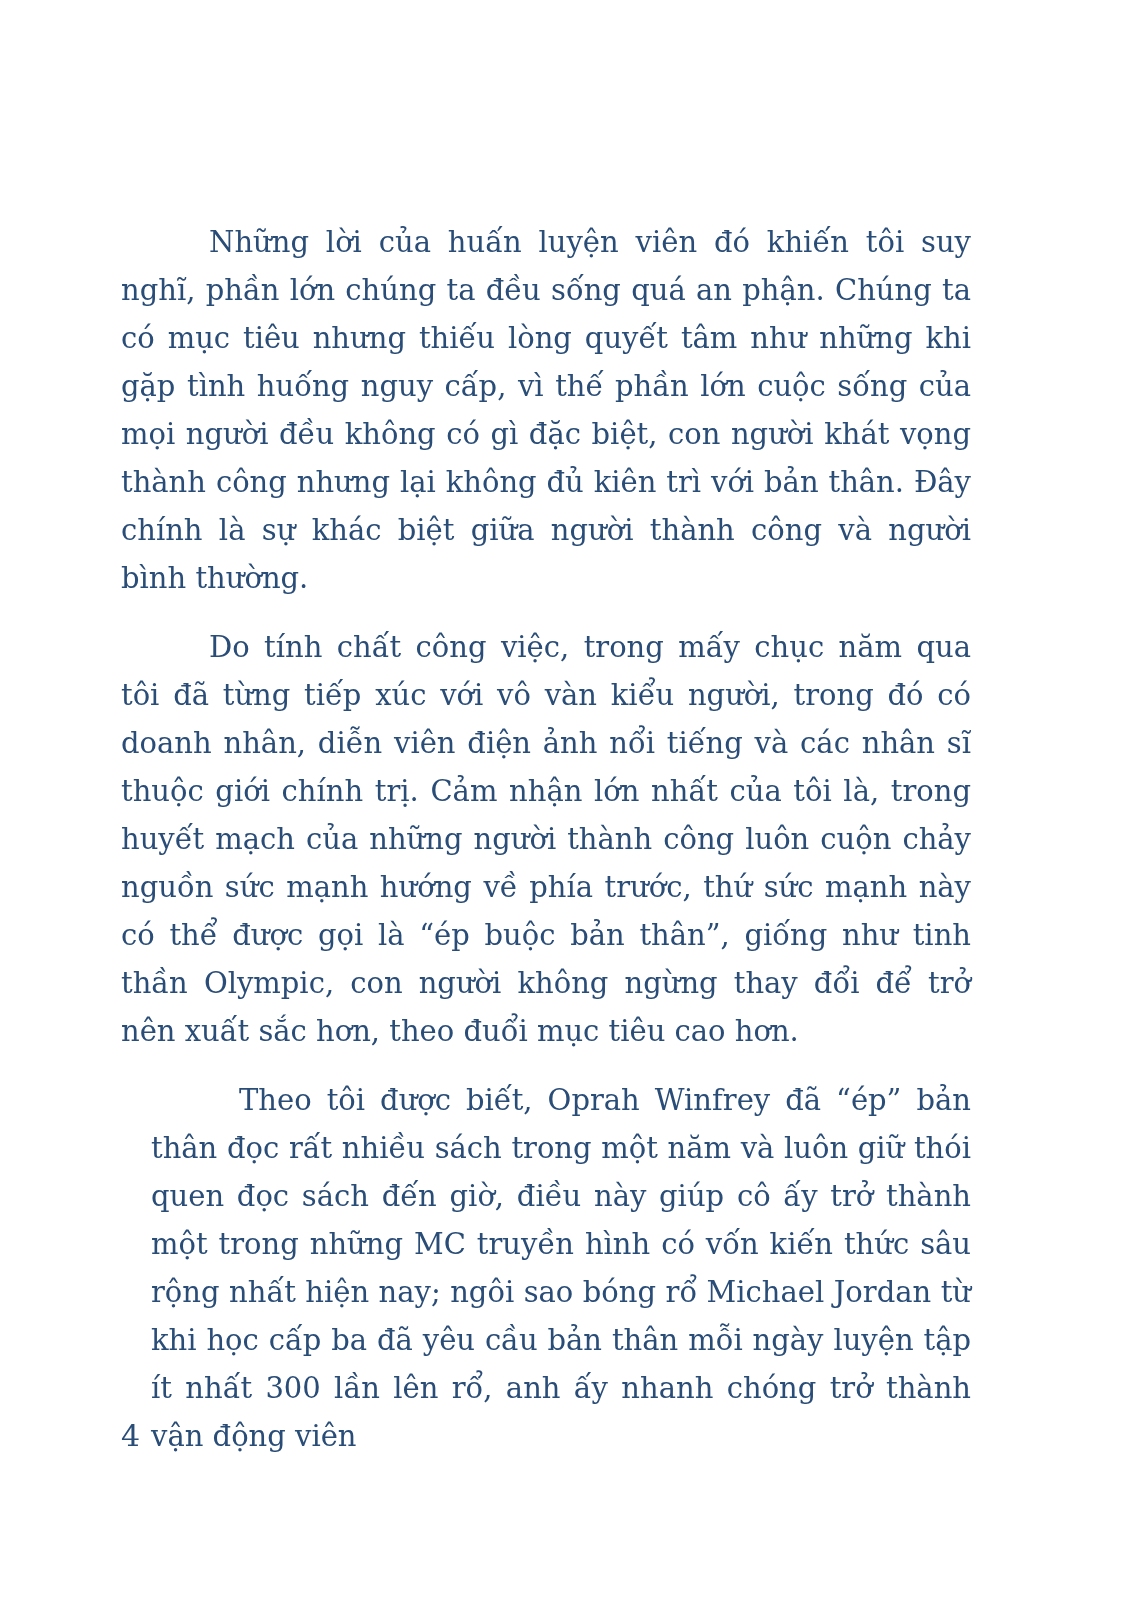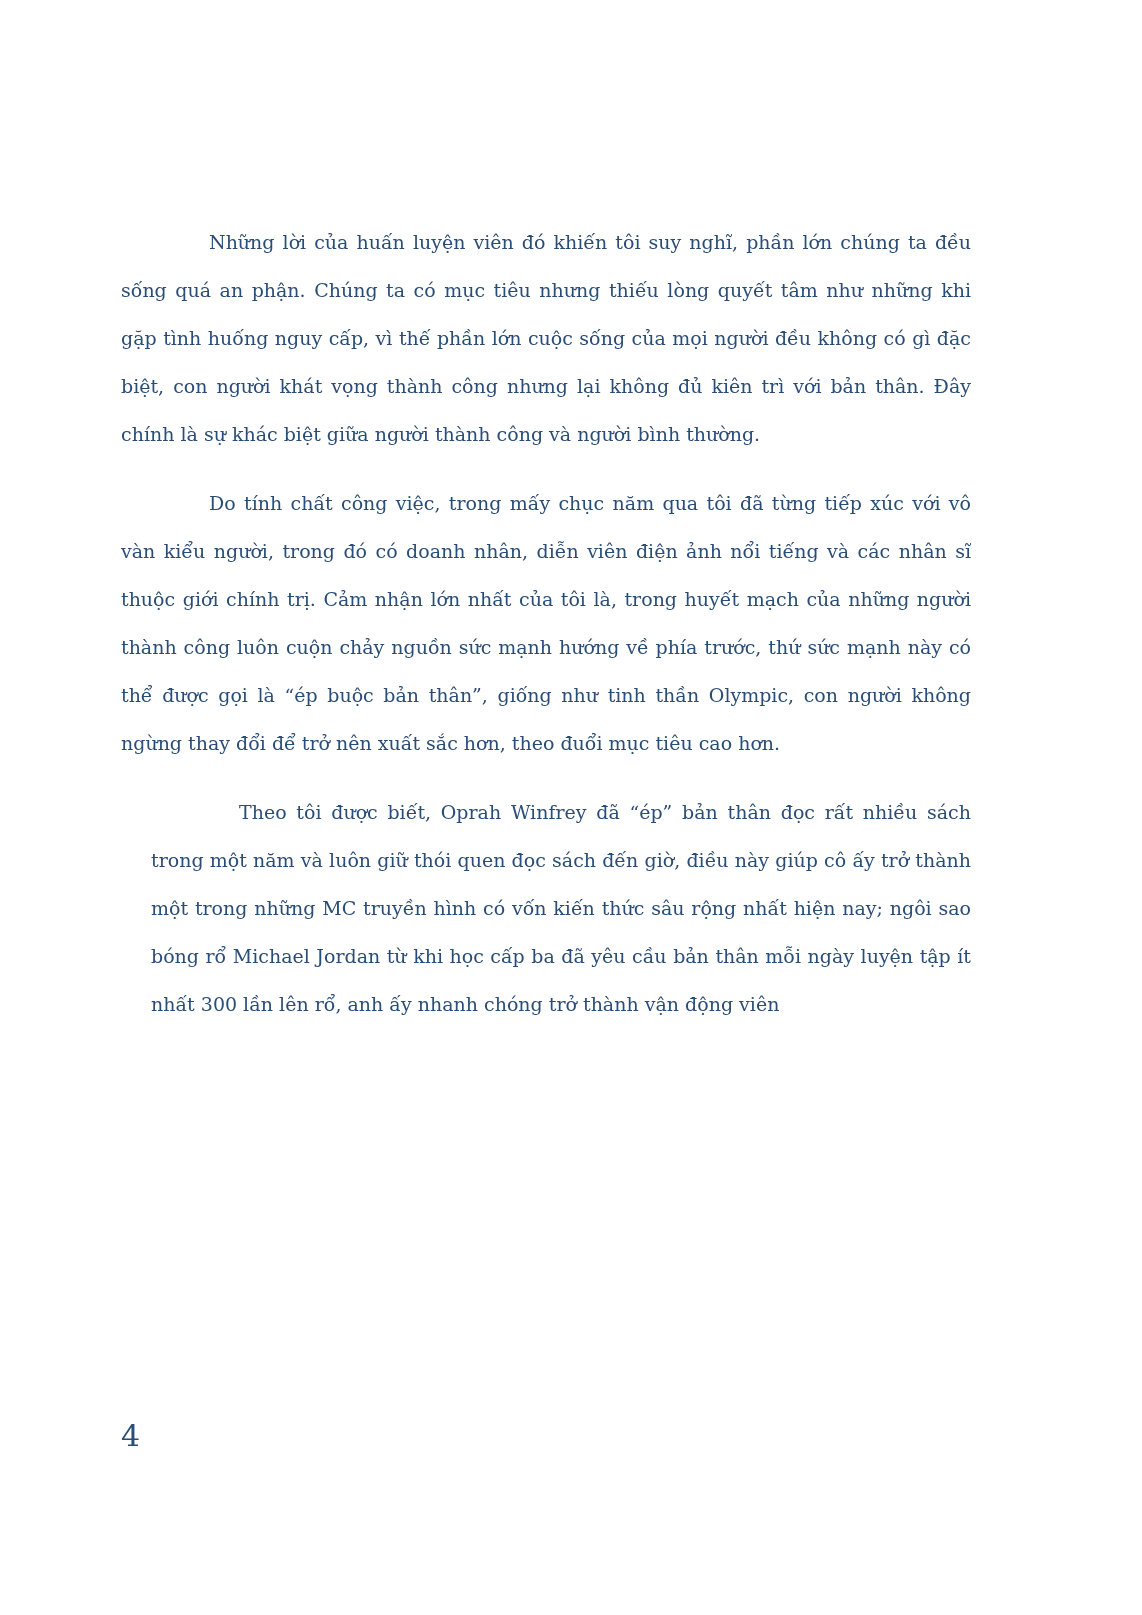--- a/index.html
+++ b/index.html
@@ -15,21 +15,21 @@
     background: #ffffff;
     overflow: hidden;
     font-family: "DejaVu Serif", "Liberation Serif", serif;
   }
   .text-block {
     position: absolute;
     left: 121px;
     top: 218px;
     width: 850px;
     color: #2a4d78;
-    font-size: 19px;
+    font-size: 29px;
     line-height: 48px;
     text-align: justify;
     text-justify: inter-word;
   }
   .text-block p {
     margin: 0 0 21px 0;
     text-indent: 88px;
   }
   .text-block p:last-child {
     margin-bottom: 0;

